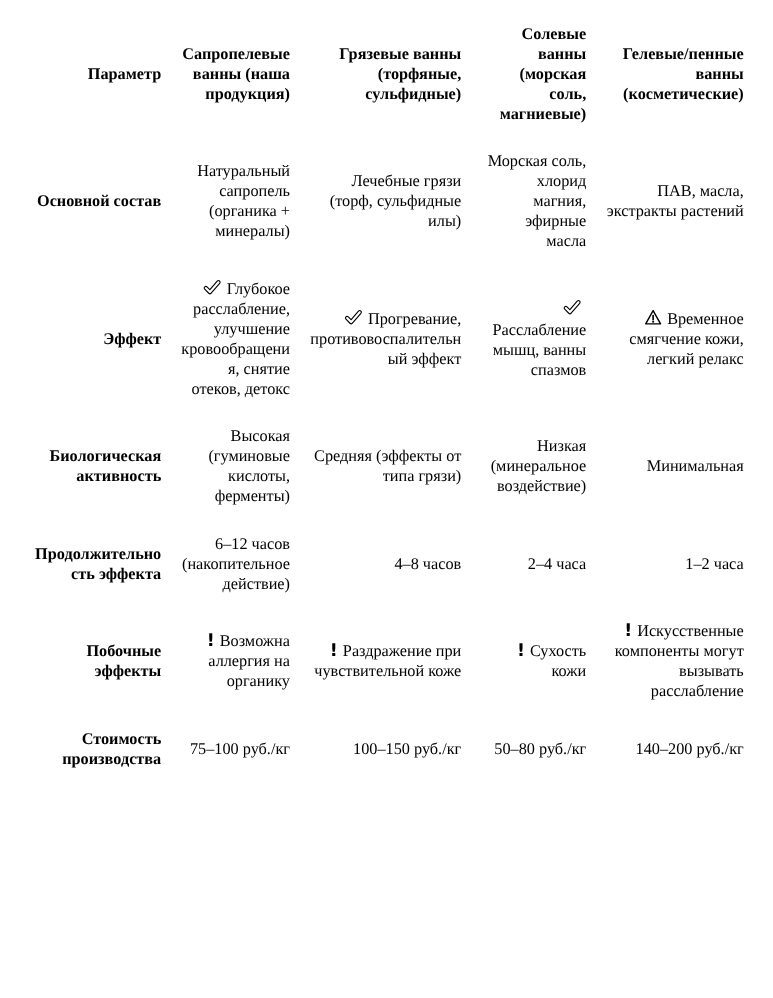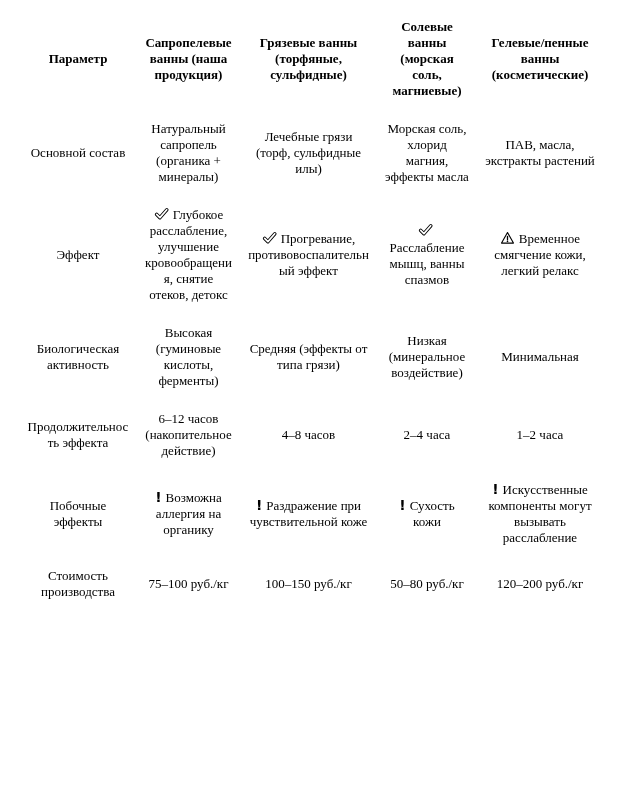--- a/index.html
+++ b/index.html
@@ -18,28 +18,28 @@
     overflow: hidden;
   }
   table.cmp {
     border-collapse: collapse;
     table-layout: fixed;
     width: 584px;
   }
   table.cmp th, table.cmp td {
     font-size: 13px;
     line-height: 16px;
-    text-align: center;
+    text-align: right;
     vertical-align: middle;
     padding: 11px 16px 11px 0;
     overflow-wrap: break-word;
     word-wrap: break-word;
   }
   table.cmp th { font-weight: bold; }
-  td.param { font-weight: normal; }
+  td.param { font-weight: bold; }
   .icon {
     display: inline-block;
     width: 15px;
     height: 14px;
     vertical-align: -2px;
     margin-right: 4px;
   }
   .icon svg { display: block; width: 100%; height: 100%; }
   .icon-block-wrap { display: block; margin-bottom: 1px; }
   .excl {
@@ -68,21 +68,21 @@
           <th>Грязевые ванны (торфяные, сульфидные)</th>
           <th>Солевые ванны (морская соль, магниевые)</th>
           <th>Гелевые/пенные ванны (косметические)</th>
         </tr>
       </thead>
     <tbody>
         <tr>
           <td class="param">Основной состав</td>
           <td><span>Натуральный сапропель (органика + минералы)</span></td>
           <td><span>Лечебные грязи (торф, сульфидные илы)</span></td>
-          <td><span>Морская соль, хлорид магния, эффекты масла</span></td>
+          <td><span>Морская соль, хлорид магния, эфирные масла</span></td>
           <td><span>ПАВ, масла, экстракты растений</span></td>
         </tr>
         <tr>
           <td class="param">Эффект</td>
           <td><span class="icon"><svg viewBox="0 0 16 16">
                 <path d="M2.5 8.5 L6.2 12.2 L14 3.2" fill="none" stroke="#000000" stroke-width="4" stroke-linecap="round" stroke-linejoin="round"></path>
                 <path d="M2.5 8.5 L6.2 12.2 L14 3.2" fill="none" stroke="#ffffff" stroke-width="2" stroke-linecap="round" stroke-linejoin="round"></path>
               </svg></span><span>Глубокое расслабление, улучшение кровообращения, снятие отеков, детокс</span></td>
           <td><span class="icon"><svg viewBox="0 0 16 16">
                 <path d="M2.5 8.5 L6.2 12.2 L14 3.2" fill="none" stroke="#000000" stroke-width="4" stroke-linecap="round" stroke-linejoin="round"></path>
@@ -117,17 +117,17 @@
           <td><span class="excl">!</span><span>Возможна аллергия на органику</span></td>
           <td><span class="excl">!</span><span>Раздражение при чувствительной коже</span></td>
           <td><span class="excl">!</span><span>Сухость кожи</span></td>
           <td><span class="excl">!</span><span>Искусственные компоненты могут вызывать расслабление</span></td>
         </tr>
         <tr>
           <td class="param">Стоимость производства</td>
           <td><span>75–100 руб./кг</span></td>
           <td><span>100–150 руб./кг</span></td>
           <td><span>50–80 руб./кг</span></td>
-          <td><span>120–200 руб./кг</span></td>
+          <td><span>140–200 руб./кг</span></td>
         </tr>
       </tbody>
   </table>
 </div>
 
 </body></html>

